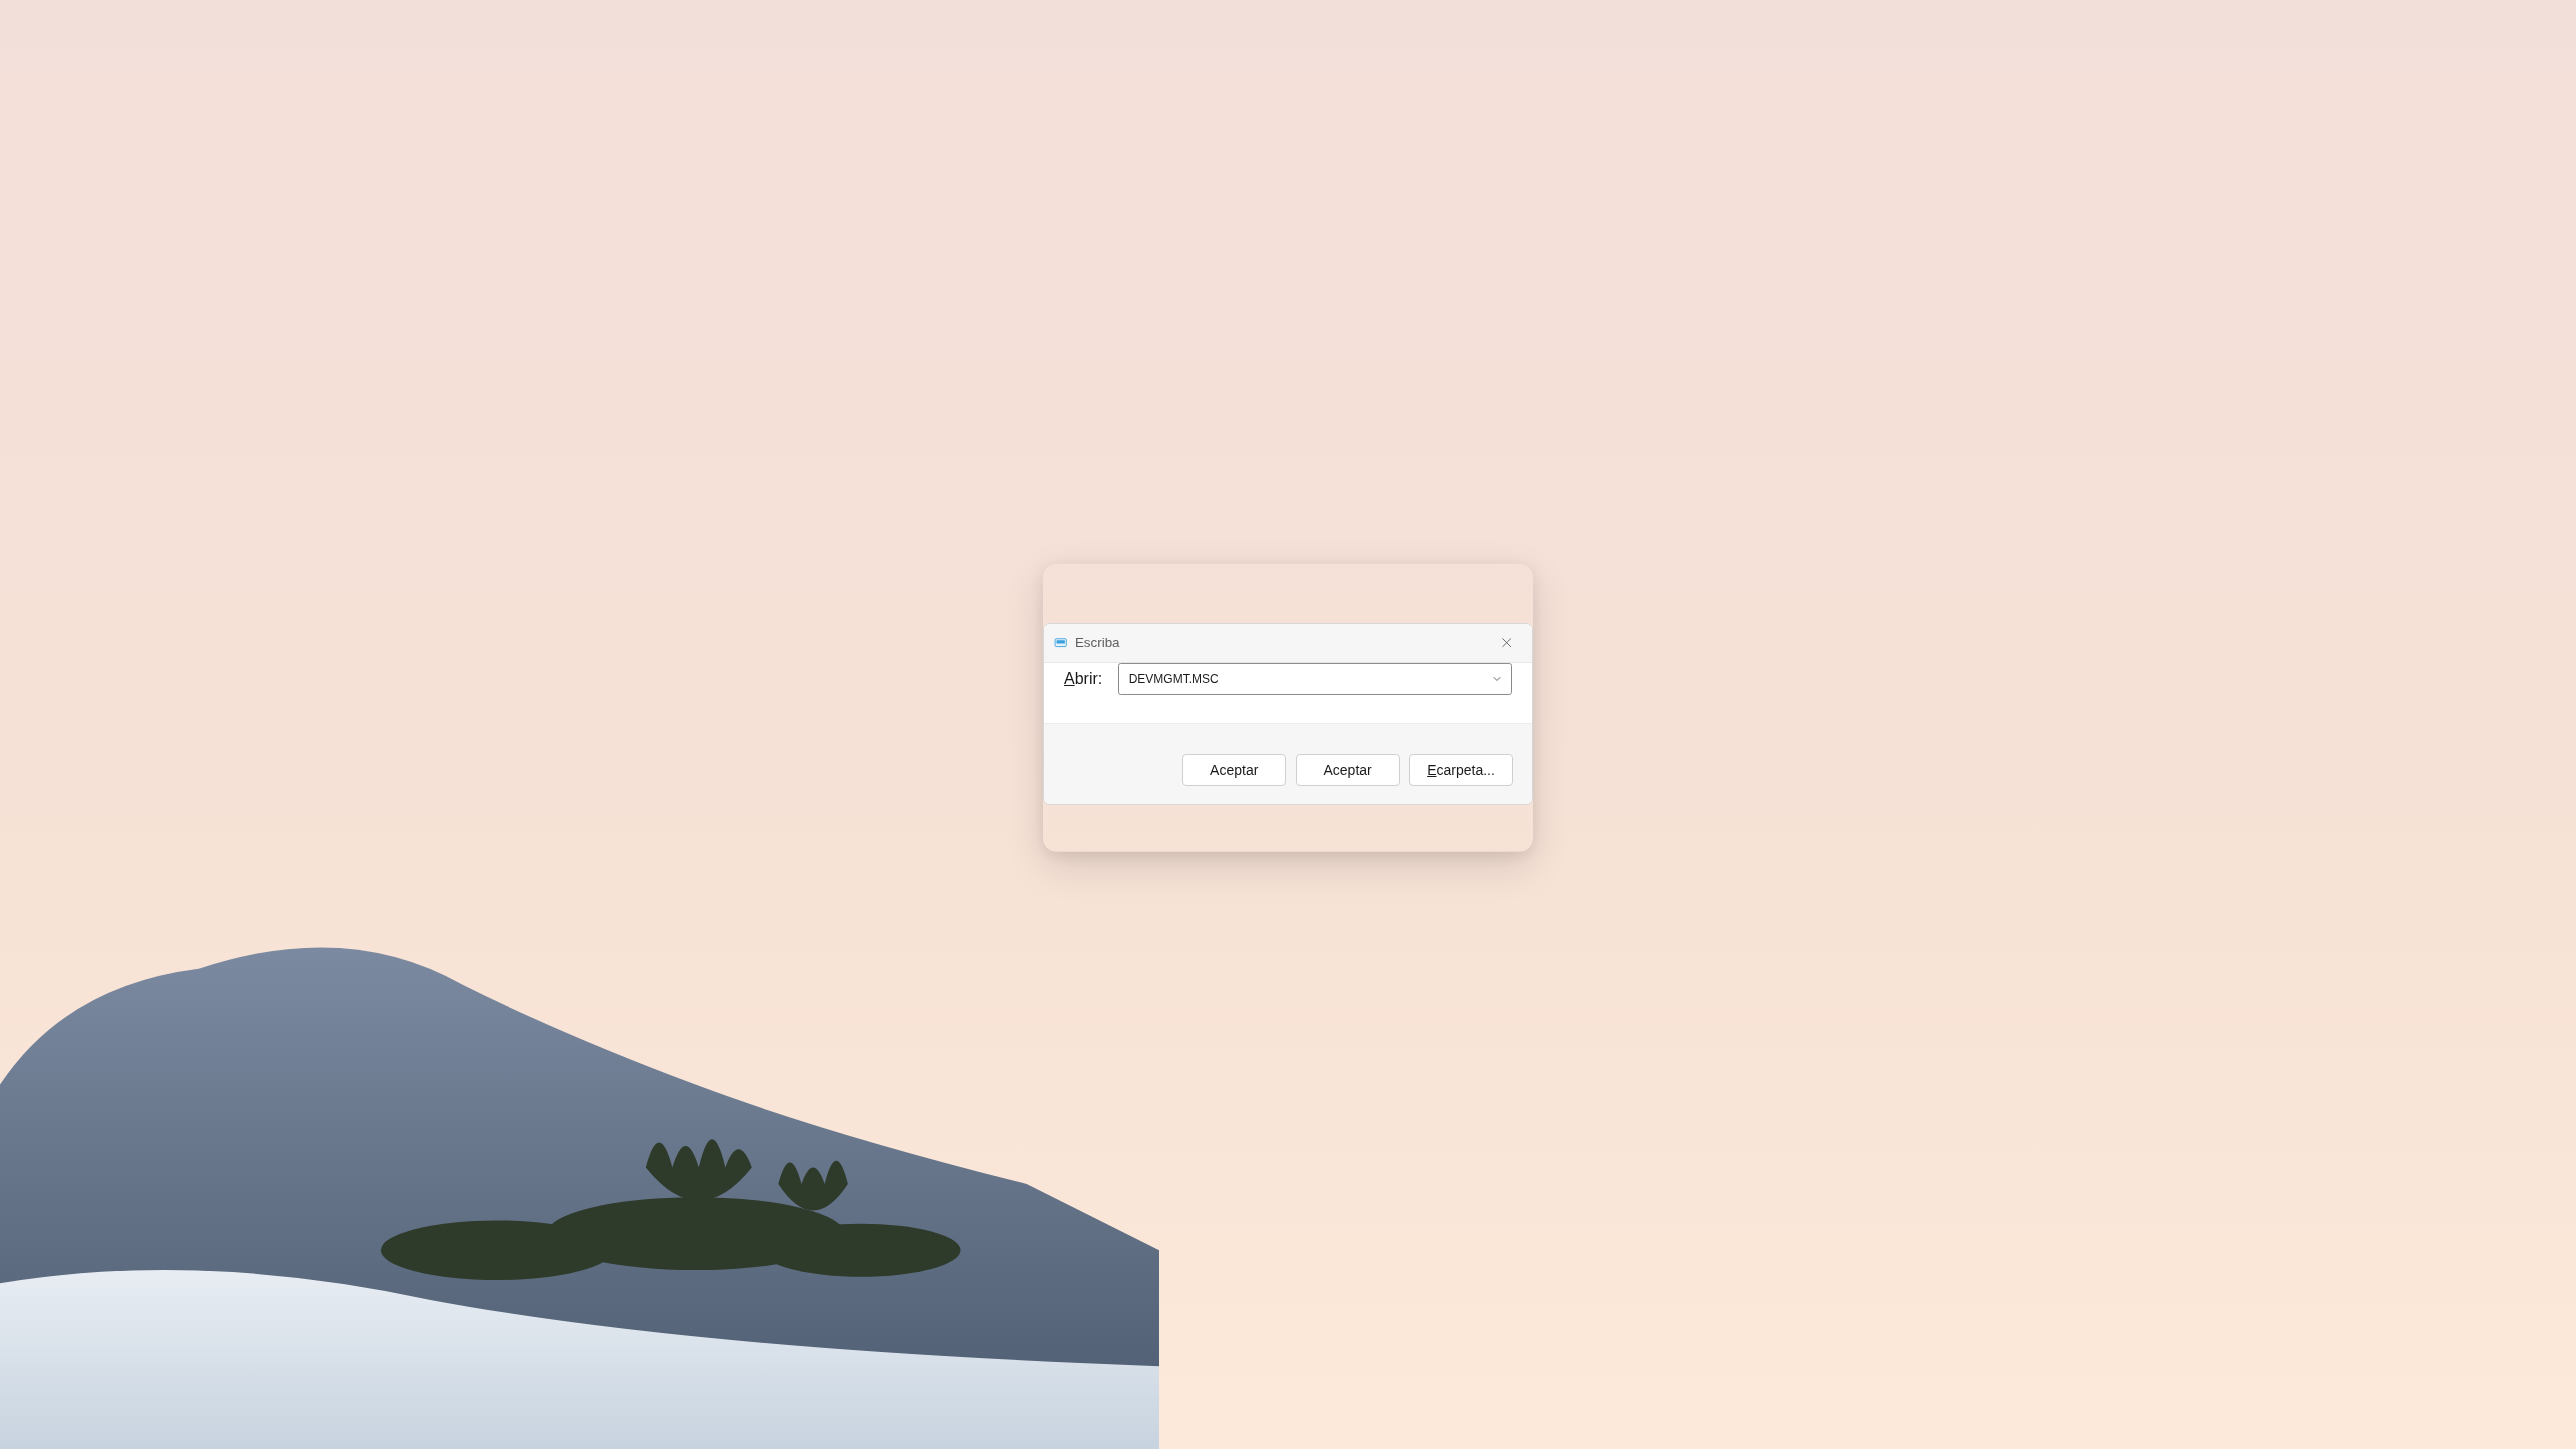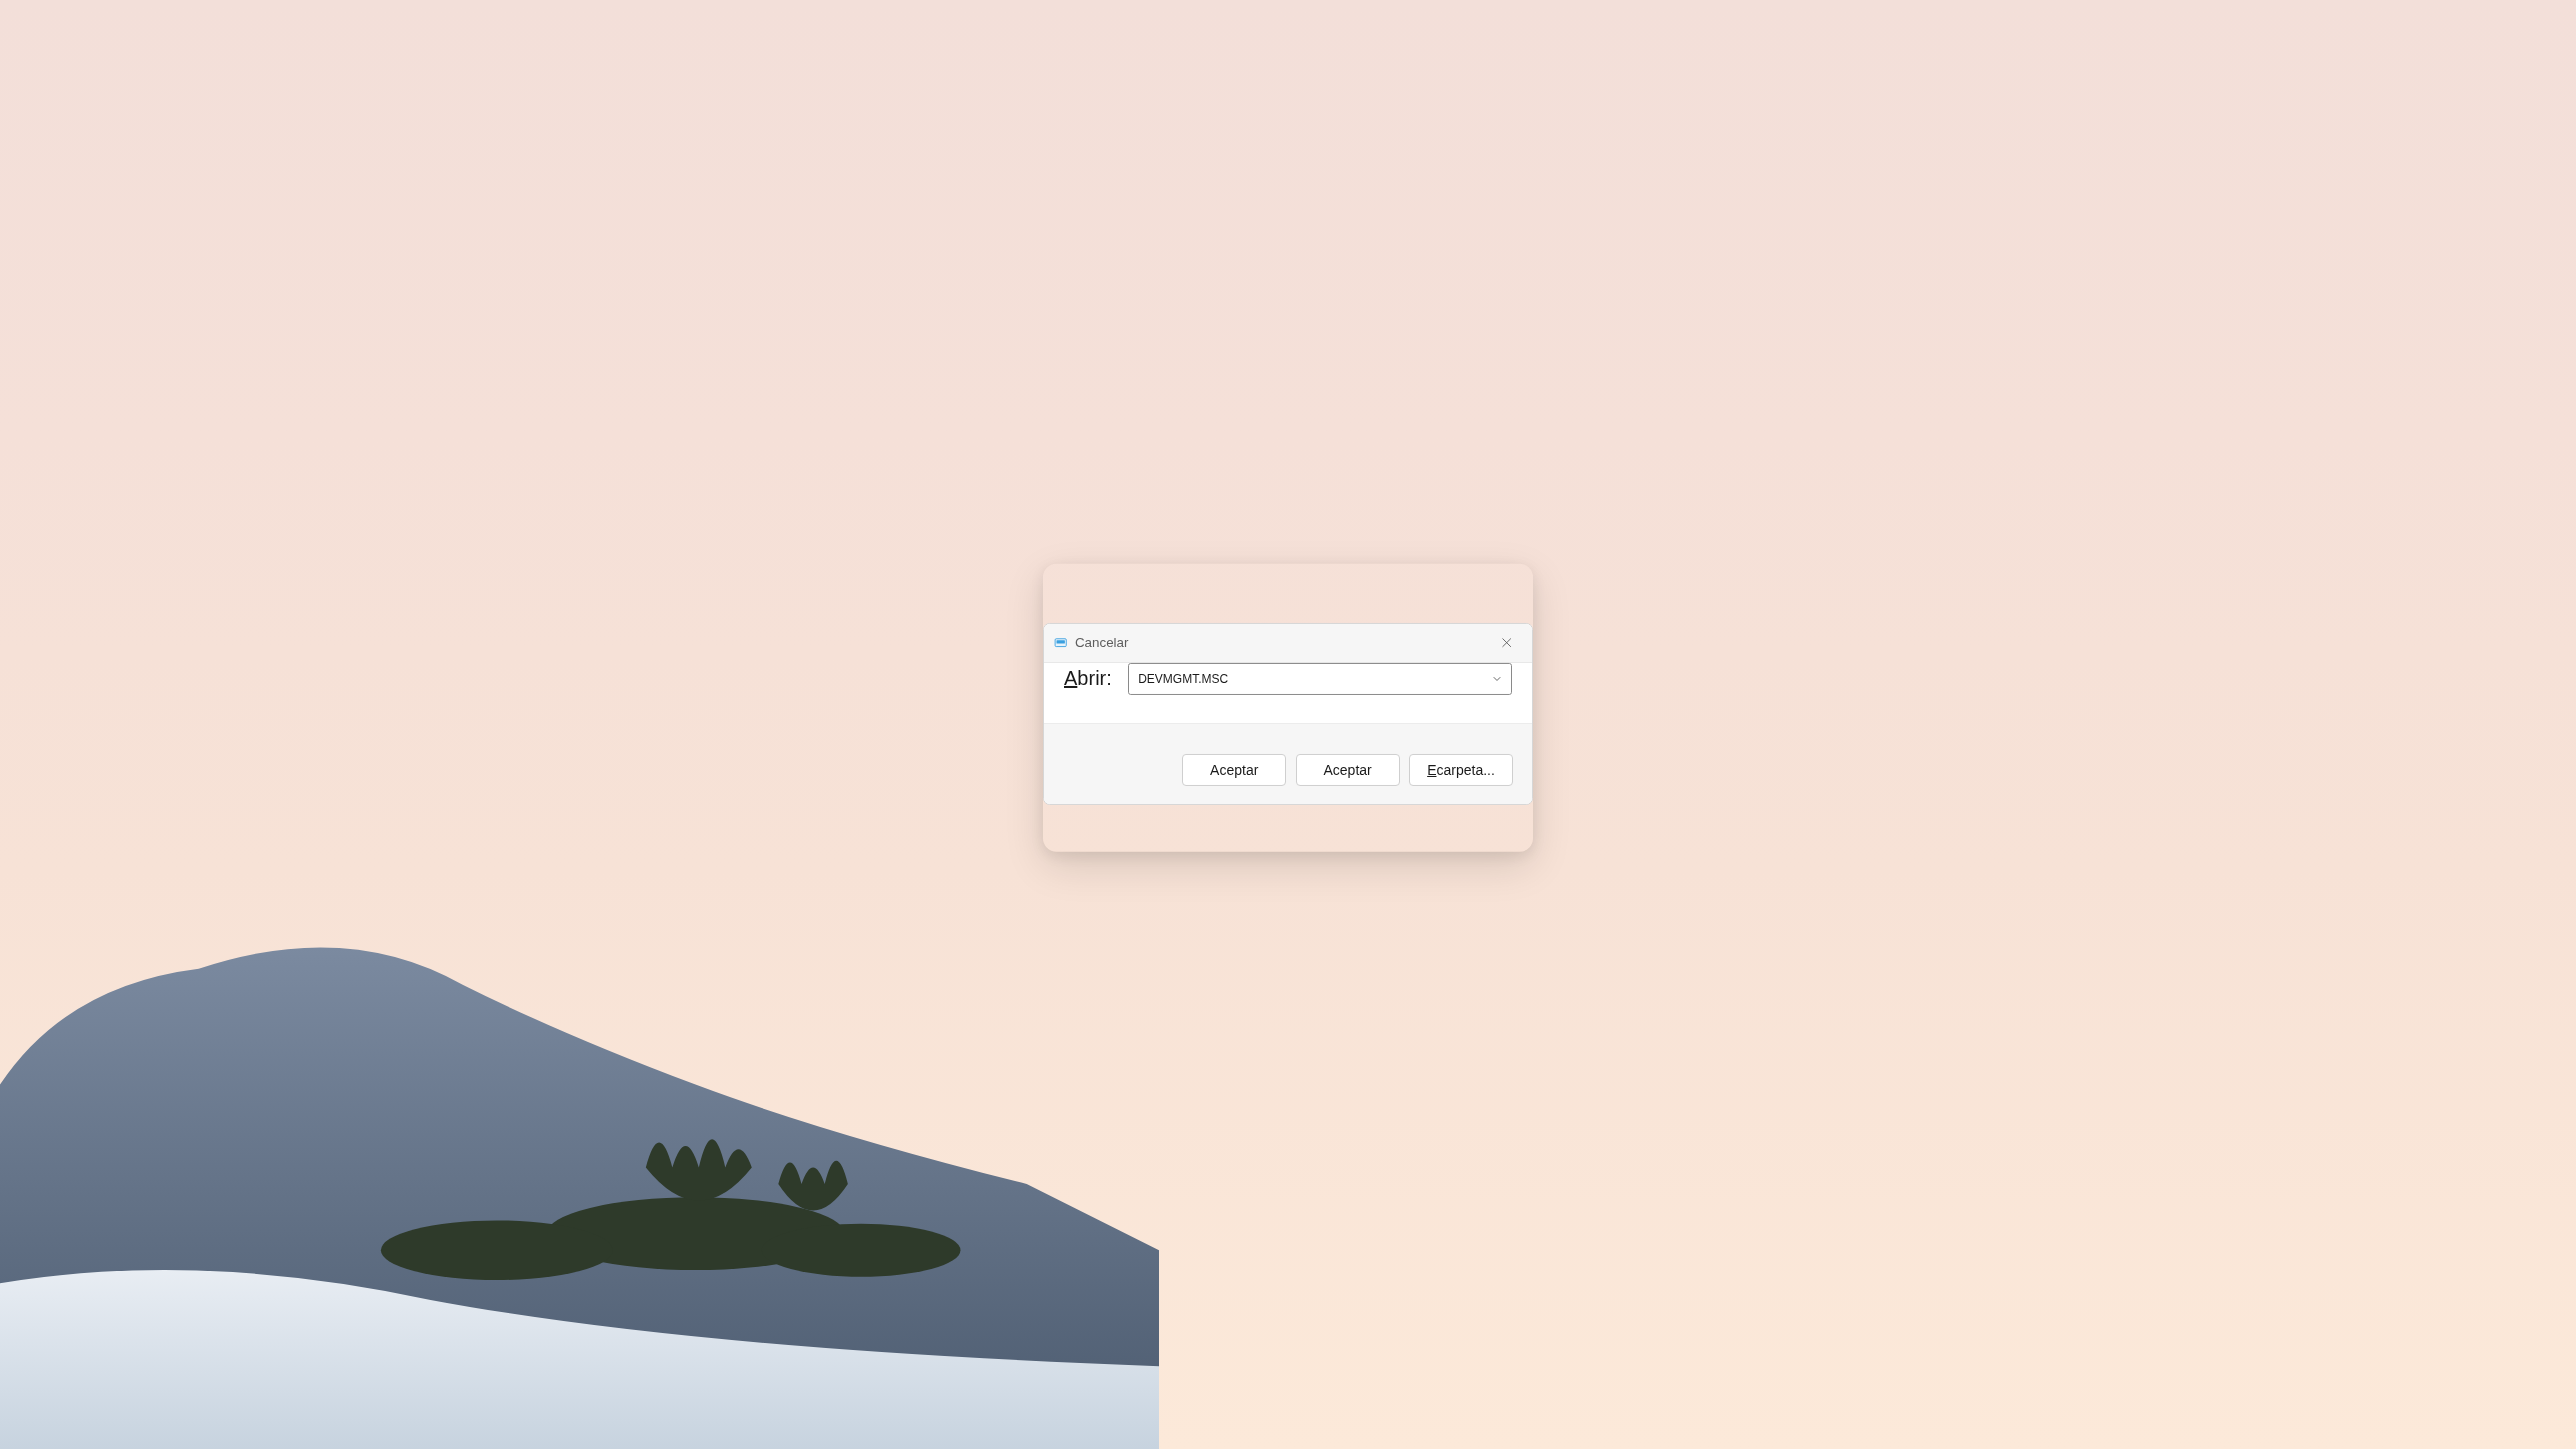--- a/index.html
+++ b/index.html
@@ -96,21 +96,21 @@
       padding-top: 1.3px;
     }
     .input-row {
       display: flex;
       align-items: center;
       gap: 16px;
       padding: 0 20px 28px 20px;
       background: #ffffff;
     }
     .open-label {
-      font-size: 20px;
+      font-size: 16px;
       color: #1a1a1a;
     }
     .open-label .accel { text-decoration: underline; }
     .combo {
       flex: 1;
       position: relative;
     }
     .combo-input {
       width: 100%;
       height: 32px;
@@ -189,21 +189,21 @@
 
 <div class="run-dialog">
   <div class="titlebar">
     <div class="titlebar-left">
       <span class="title-icon">
         <svg viewBox="0 0 24 24" width="13.4" height="13.4">
           <rect x="2" y="5" width="20" height="14" rx="2" fill="#e7f3fb" stroke="#3aa0e0" stroke-width="1.6"></rect>
           <rect x="4.5" y="7.5" width="15" height="6" rx="1" fill="#3aa0e0"></rect>
         </svg>
       </span>
-      <span class="title-text">Cancelar</span>
+      <span class="title-text">Escriba</span>
     </div>
     <button class="close-btn">
       <svg viewBox="0 0 24 24" width="13.4" height="13.4">
         <path d="M5 5 L19 19 M19 5 L5 19" stroke="currentColor" stroke-width="1.6" stroke-linecap="round"></path>
       </svg>
     </button>
   </div>
 
 
   <div class="input-row">

